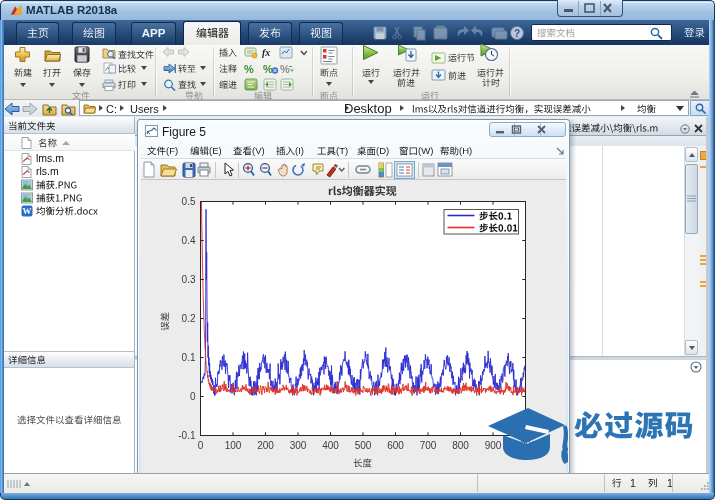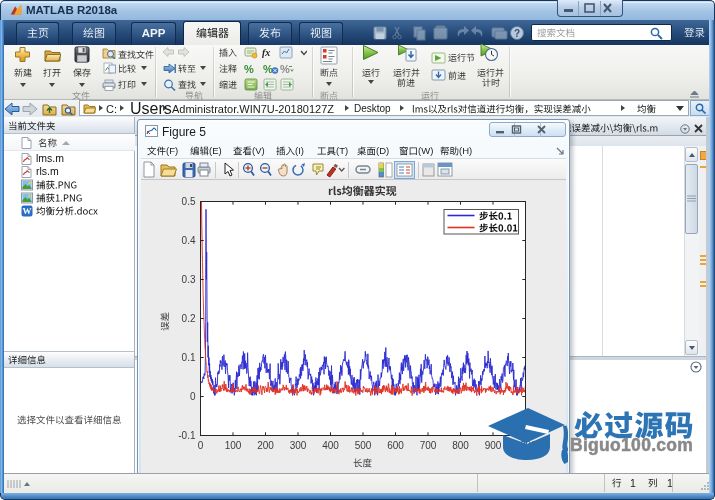--- a/index.html
+++ b/index.html
@@ -563,23 +563,22 @@
     <svg style="position:absolute;left:83px;top:103px" width="13" height="11" viewBox="0 0 13 11">
       <path d="M1 2 H5 L6.5 3.5 H12 V10 H1 Z" fill="#e8c05a" stroke="#9a7a20"></path>
       <path d="M1 10 L2.8 5 H12.8 L11 10 Z" fill="#f7dc9a" stroke="#9a7a20"></path>
     </svg>
     <div style="position:absolute;left:99px;top:105px;width:0;height:0;border-top:3.5px solid transparent;border-bottom:3.5px solid transparent;border-left:4.5px solid #444"></div>
     <div style="position:absolute;left:120px;top:105px;width:0;height:0;border-top:3.5px solid transparent;border-bottom:3.5px solid transparent;border-left:4.5px solid #444"></div>
     <div style="position:absolute;left:163px;top:105px;width:0;height:0;border-top:3.5px solid transparent;border-bottom:3.5px solid transparent;border-left:4.5px solid #444"></div>
     <div style="position:absolute;left:345px;top:105px;width:0;height:0;border-top:3.5px solid transparent;border-bottom:3.5px solid transparent;border-left:4.5px solid #444"></div>
     <div style="position:absolute;left:400px;top:105px;width:0;height:0;border-top:3.5px solid transparent;border-bottom:3.5px solid transparent;border-left:4.5px solid #444"></div>
     <div style="position:absolute;left:106px;top:103px;font-size:11px;color:#1a1a1a;line-height:12px;white-space:nowrap">C:</div>
-    <div style="position:absolute;left:130px;top:103px;font-size:16px;color:#1a1a1a;line-height:12px;white-space:nowrap">Users</div>
-    <div style="position:absolute;left:172px;top:103px;font-size:11px;color:#1a1a1a;line-height:12px;white-space:nowrap">Administrator.WIN7U-20180127Z</div>
-    <div style="position:absolute;left:354px;top:103px;font-size:10px;color:#1a1a1a;line-height:12px;white-space:nowrap">Desktop</div>
+    <div style="position:absolute;left:130px;top:103px;font-size:11px;color:#1a1a1a;line-height:12px;white-space:nowrap">Users</div>
+    <div style="position:absolute;left:344px;top:103px;font-size:13px;color:#1a1a1a;line-height:12px;white-space:nowrap">Desktop</div>
     <svg style="position:absolute;left:412.0px;top:103.0px;" width="180.8" height="11.9">
       <g transform="translate(0,9.50) scale(0.00950)" fill="#1a1a1a">
         <use href="#g59" x="0"></use>
         <use href="#g60" x="284"></use>
         <use href="#g61" x="1210"></use>
         <use href="#g34" x="1678"></use>
         <use href="#g62" x="2678"></use>
         <use href="#g63" x="3678"></use>
         <use href="#g59" x="4066"></use>
         <use href="#g61" x="4350"></use>
@@ -988,21 +987,20 @@
       <path d="M76 47 c-1.5 5.5 -0.5 10.5 2.5 14 l6.5 -3.5 c-3-2.5 -3.5-6.5 -3.5-10.5 Z" fill="#2a6fb0"></path>
     </svg>
     <svg style="position:absolute;left:574.0px;top:406.5px;" width="122.8" height="36.2">
       <g transform="translate(0,29.00) scale(0.02900)" fill="#2d74b5">
         <use href="#g112" x="0"></use>
         <use href="#g113" x="1041"></use>
         <use href="#g114" x="2083"></use>
         <use href="#g115" x="3124"></use>
       </g>
     </svg>
-    <div style="position:absolute;left:570px;top:436px;font-size:17.5px;font-weight:bold;color:#898989;-webkit-text-stroke:0.5px #898989;letter-spacing:0.3px;line-height:19px">Biguo100.com</div>
     <div style="position:absolute;left:0px;top:473px;width:715px;height:20px;background:linear-gradient(#f6f6f4,#e9e9e5);border-top:1px solid #9aa0a6;box-sizing:border-box;"></div>
     <svg style="position:absolute;left:7px;top:479px" width="24" height="10" viewBox="0 0 24 10">
       <path d="M1 1 v8 M4 1 v8 M7 1 v8 M10 1 v8 M13 1 v8" stroke="#9aa4ae"></path>
       <path d="M17 7 l3 -4 l3 4" fill="#6a7684"></path>
     </svg>
     <div style="position:absolute;left:477px;top:474px;width:1px;height:18px;background:#c2c2be"></div>
     <div style="position:absolute;left:604px;top:474px;width:1px;height:18px;background:#c2c2be"></div>
     <svg style="position:absolute;left:612.0px;top:477.0px;" width="11.5" height="11.9">
       <g transform="translate(0,9.50) scale(0.00950)" fill="#222">
         <use href="#g22" x="0"></use>

